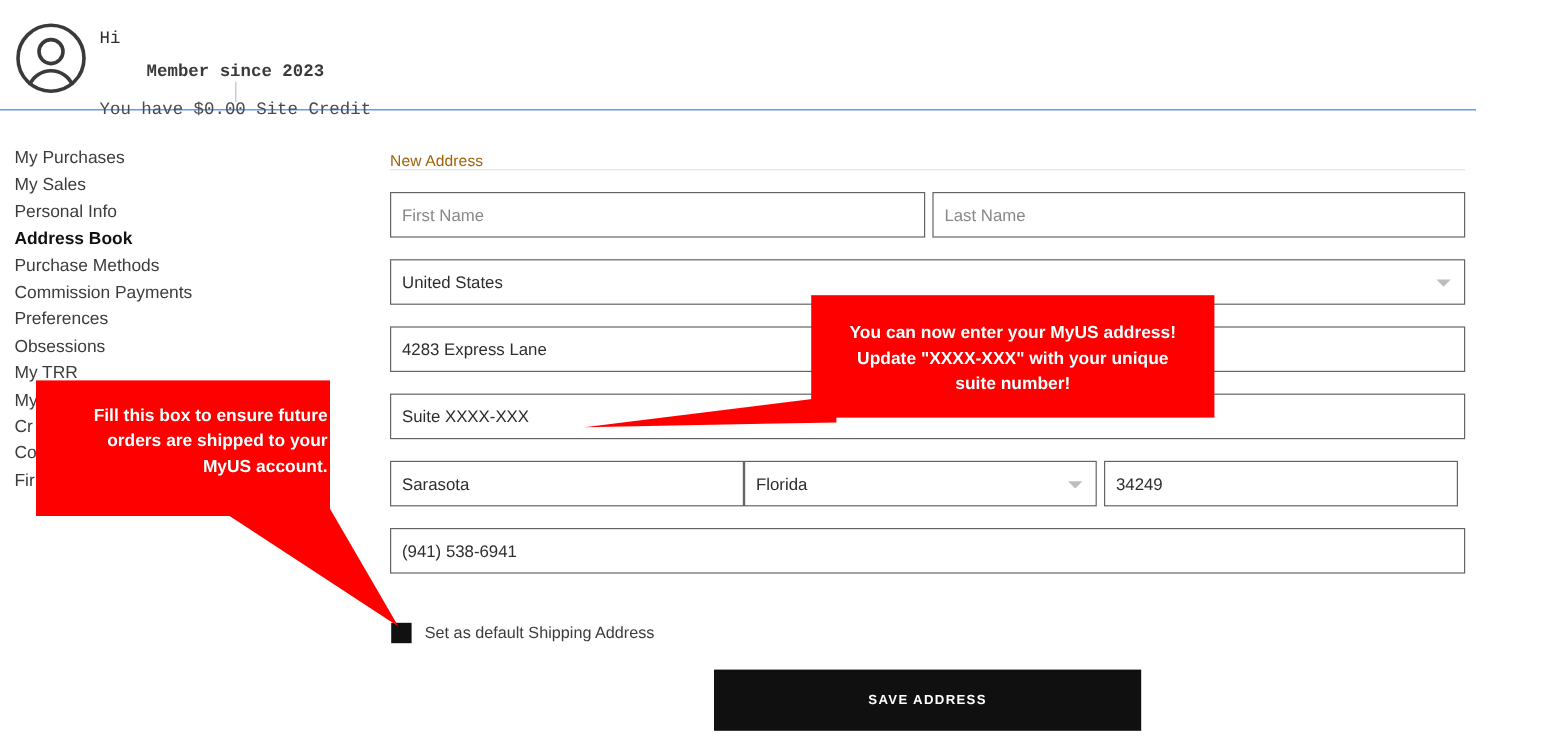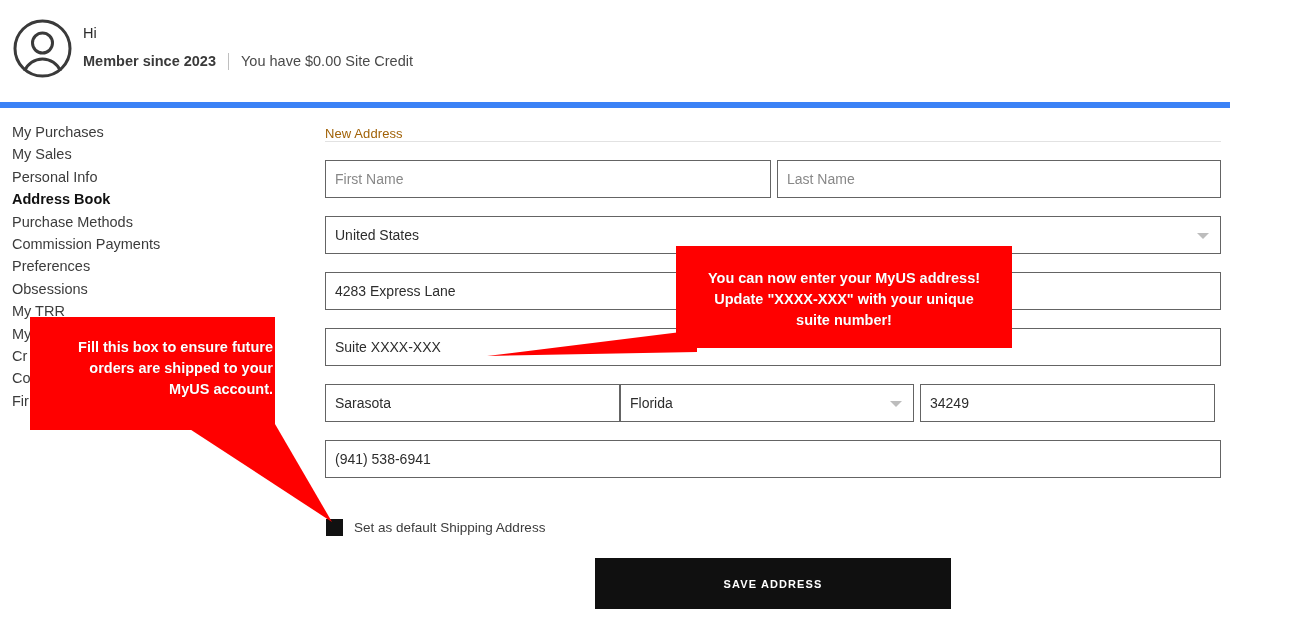--- a/index.html
+++ b/index.html
@@ -15,23 +15,24 @@
     font-family: "Liberation Sans", sans-serif;
     color: #333333;
     -webkit-font-smoothing: antialiased;
   }
 
   
   #account-header {
     position: absolute;
     left: 0; top: 0;
     width: 1230px;
-    height: 108px;
-    border-bottom: 6px solid #3b82f6;
+    height: 92px;
+    border-bottom: 1px solid #3b82f6;
     box-sizing: border-box;
+    font-family: Liberation Mono, monospace;
   }
   #avatar {
     position: absolute;
     left: 13px; top: 19px;
     width: 59px; height: 59px;
   }
   #greeting {
     position: absolute;
     left: 83px; top: 26px;
     font-size: 14.5px;
@@ -41,20 +42,21 @@
   }
   #member-line {
     position: absolute;
     left: 83px; top: 53px;
     font-size: 14.5px;
     color: #575757;
     line-height: 1;
     white-space: nowrap;
     display: flex;
     align-items: center;
+    flex-direction: column;
   }
   #member-since { font-weight: bold; color: #3a3a3a; }
   #member-divider {
     display: inline-block;
     width: 1px;
     height: 17px;
     background: #bfbfbf;
     margin: 0 12px;
   }
   #site-credit { color: #4a4a4a; }

